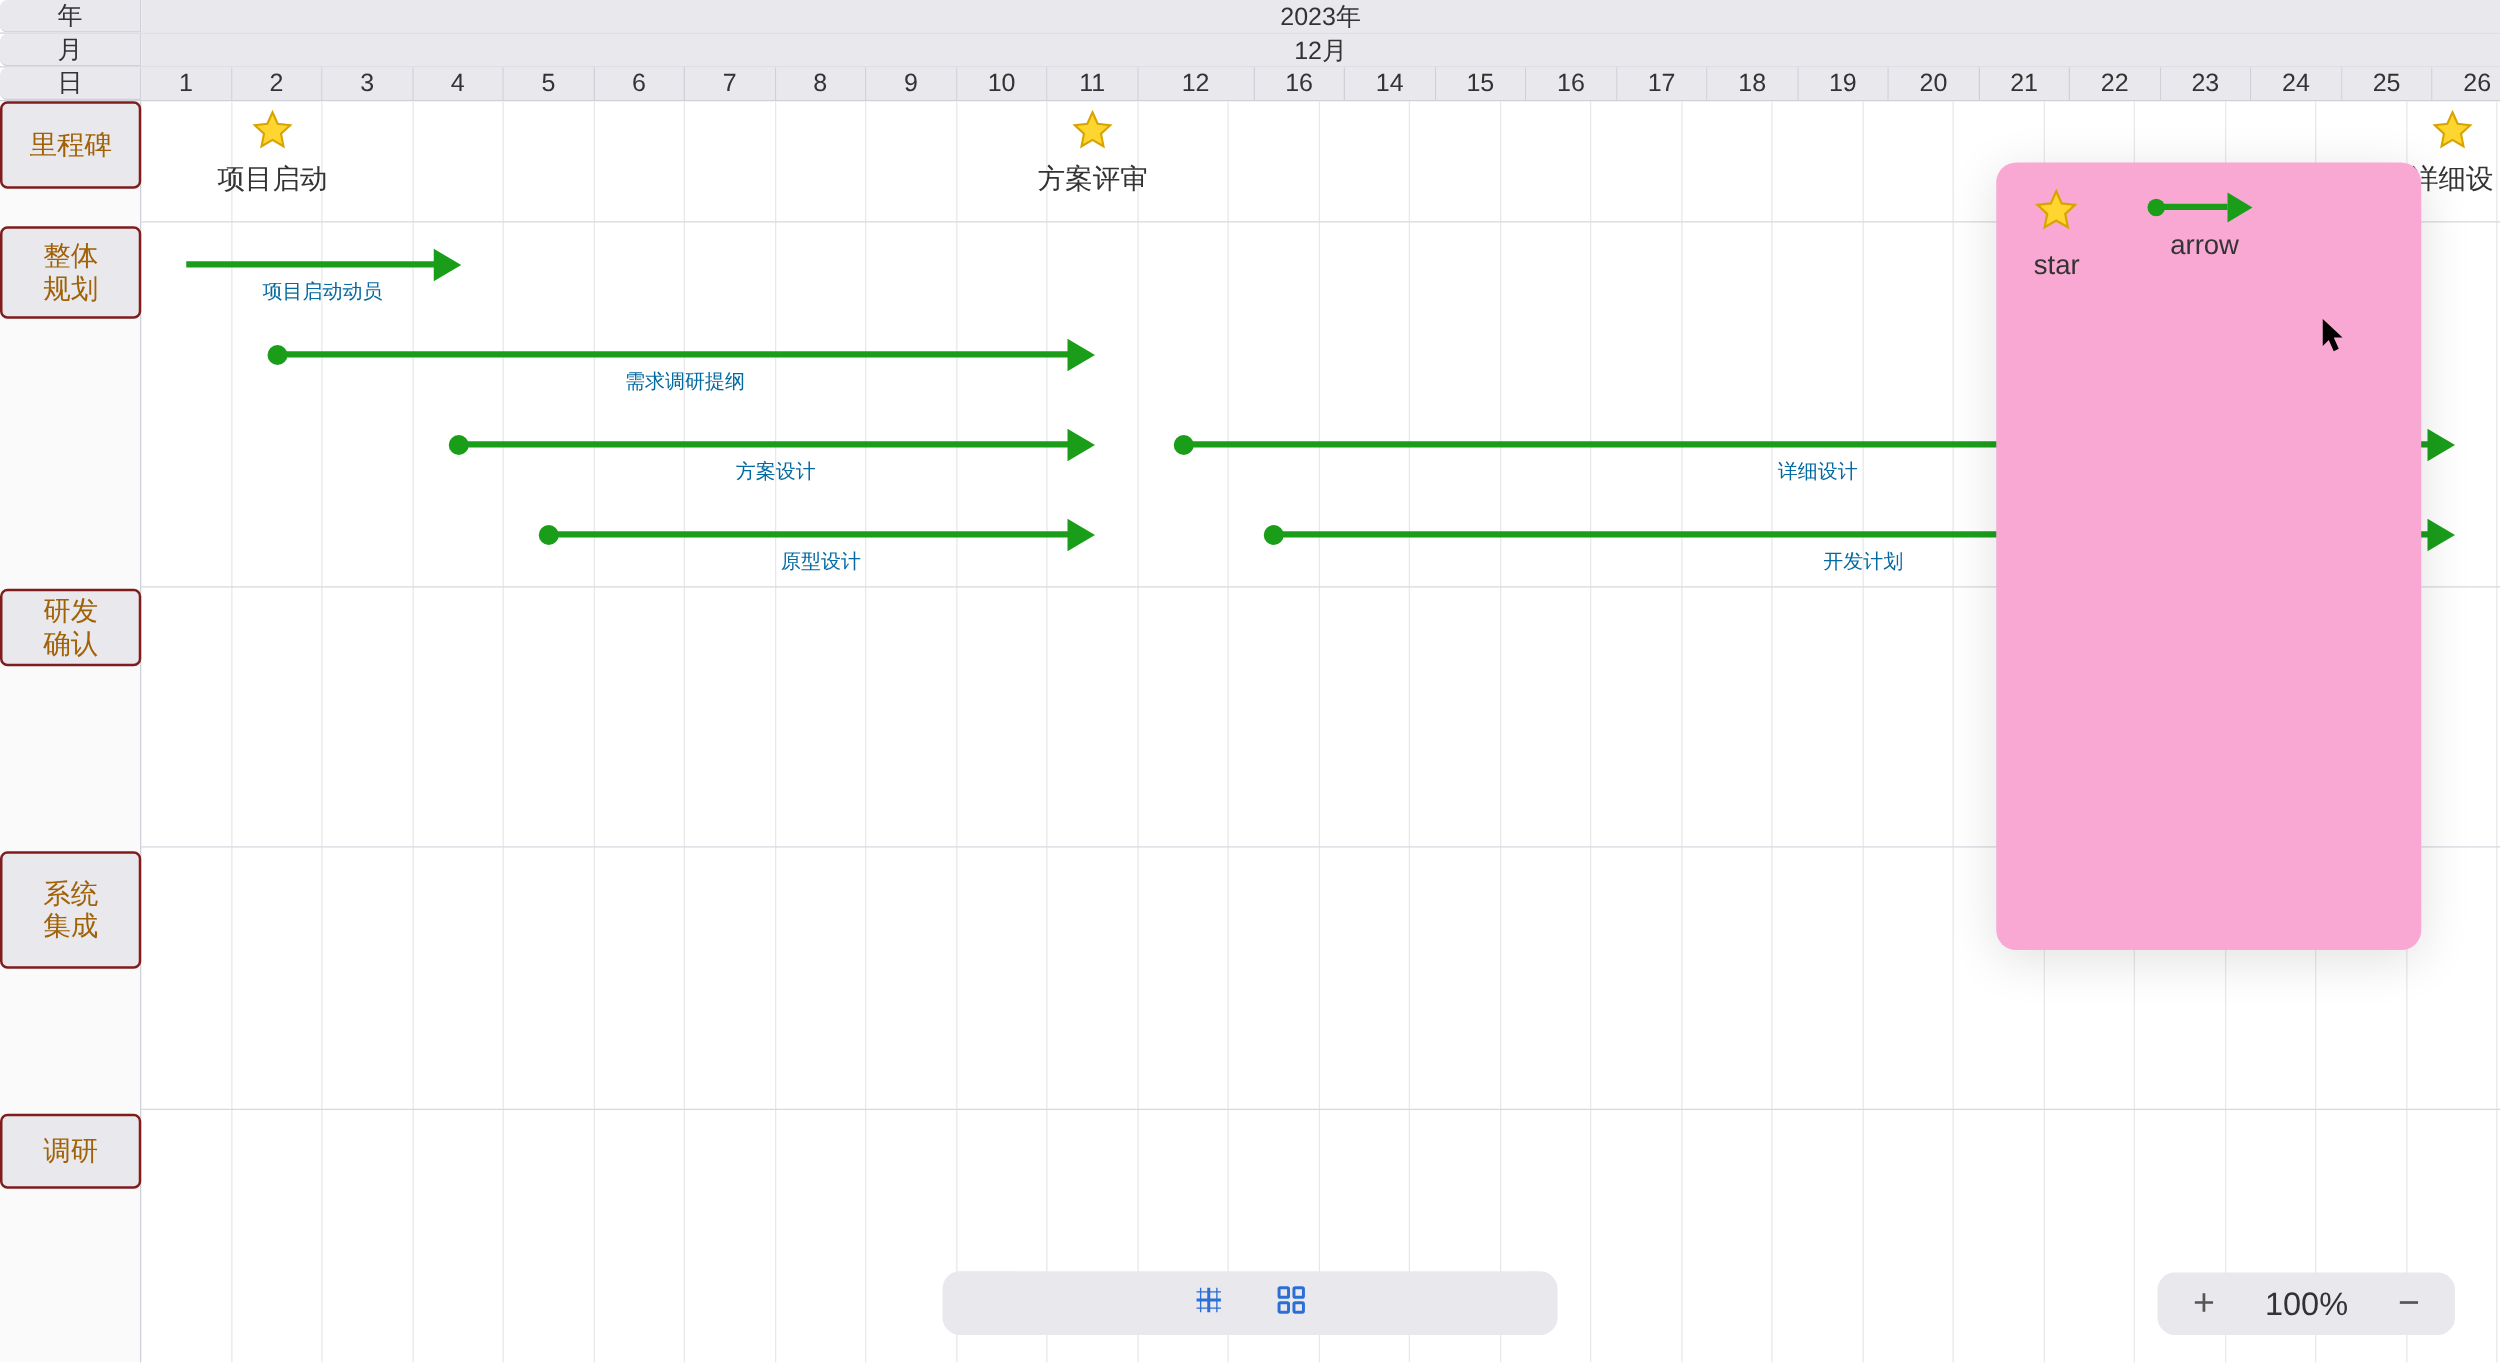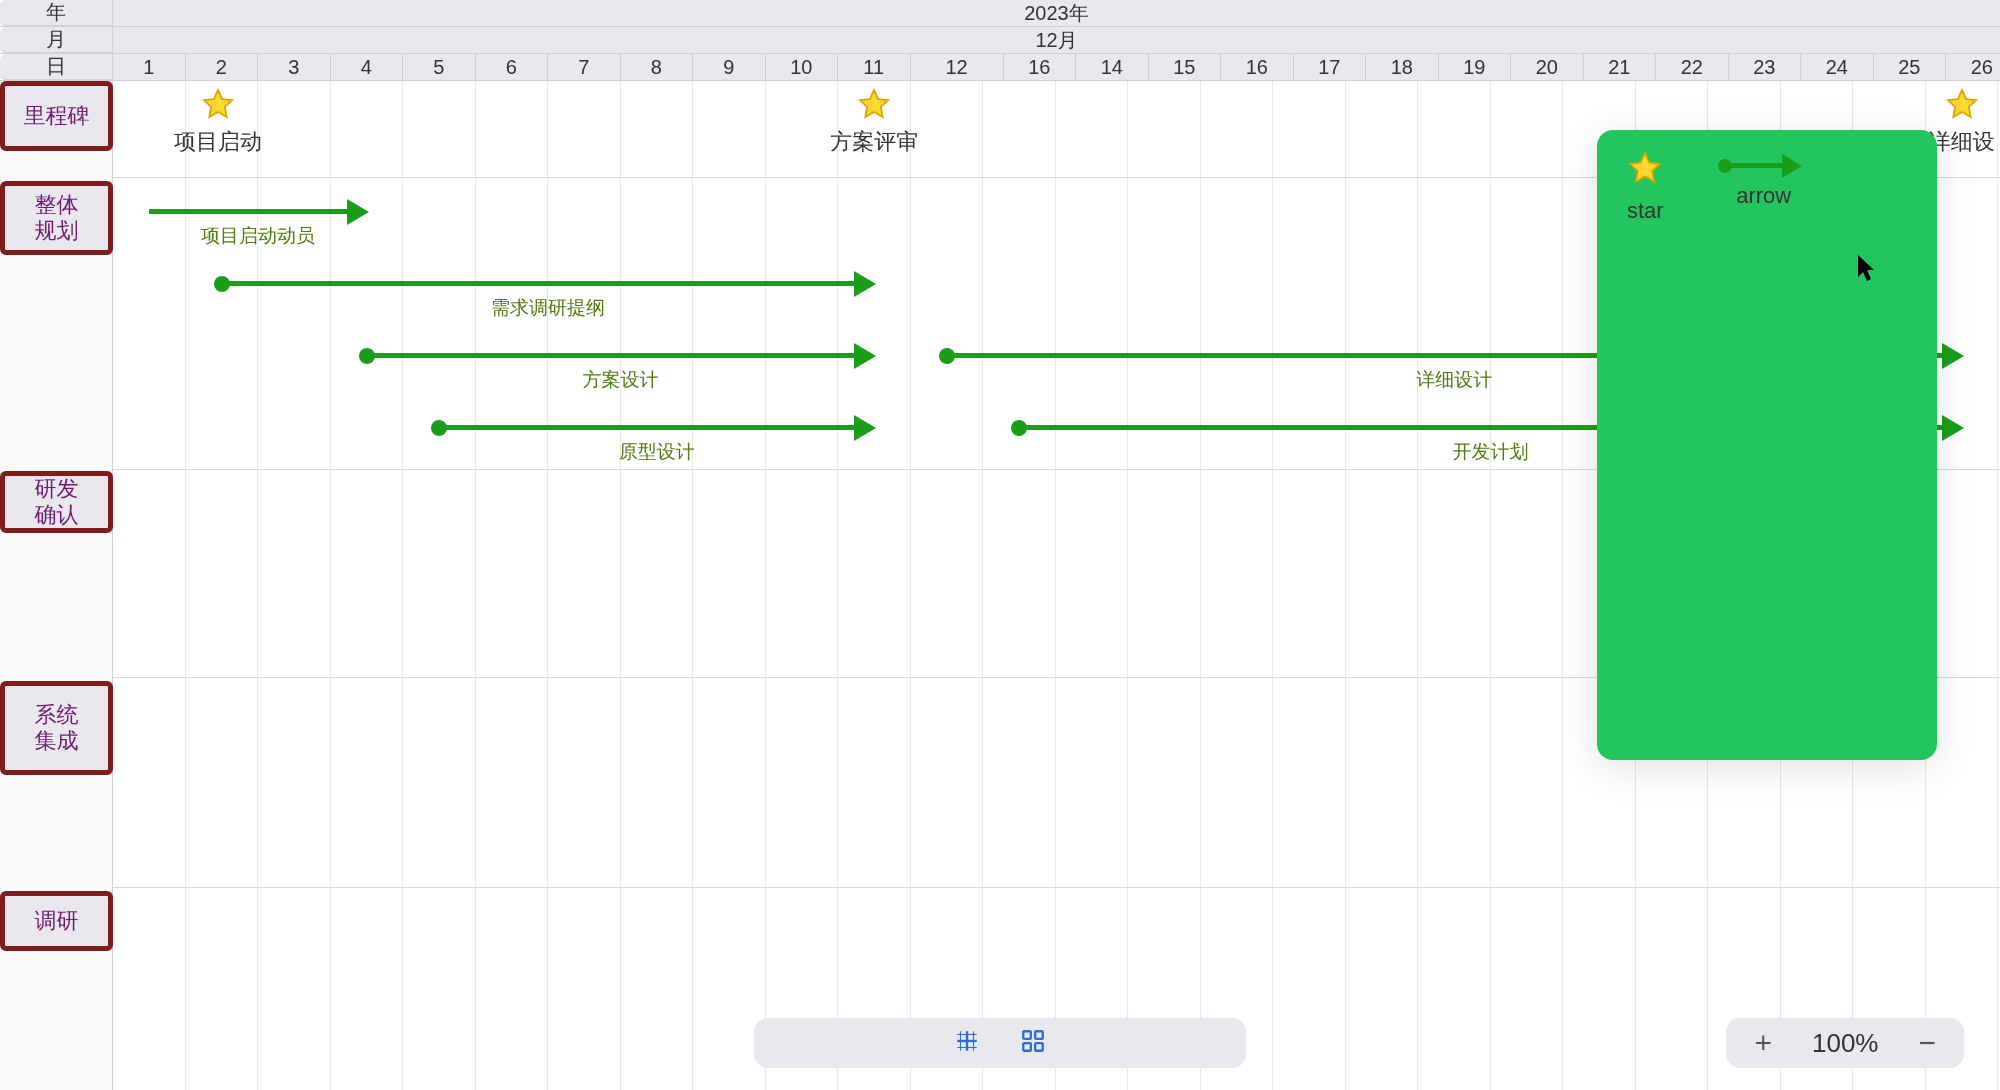--- a/index.html
+++ b/index.html
@@ -73,22 +73,22 @@
 .row-label {
   position: absolute;
   left: 0;
   width: 113px;
   background: #e8e8ed;
   border-radius: 6px;
   display: flex;
   align-items: center;
   justify-content: center;
   font-size: 22px;
-  color: #701a75;
-  border: 5px solid #7f1d1d;
+  color: #a16207;
+  border: 2px solid #7f1d1d;
   line-height: 1.2;
   text-align: center;
   padding: 6px 4px;
 }
 .grid {
   position: absolute;
   left: 113px;
   right: 0;
   top: 0;
   bottom: 0;
@@ -145,28 +145,28 @@
   top: -10px;
   width: 0;
   height: 0;
   border-top: 13px solid transparent;
   border-bottom: 13px solid transparent;
   border-left: 22px solid #1a9e1a;
 }
 .arrow-label {
   position: absolute;
   top: 14px;
-  font-size: 19px;
-  color: #4d7c0f;
+  font-size: 16px;
+  color: #0369a1;
   white-space: nowrap;
   transform: translateX(-50%);
 }
 .popup {
   position: absolute;
-  background: #22c55e;
+  background: #f9a8d4;
   border-radius: 16px;
   box-shadow: 0 8px 40px rgba(0,0,0,0.12);
   padding: 20px 30px;
   display: flex;
   gap: 60px;
   align-items: flex-start;
   z-index: 50;
 }
 .popup-item {
   display: flex;

